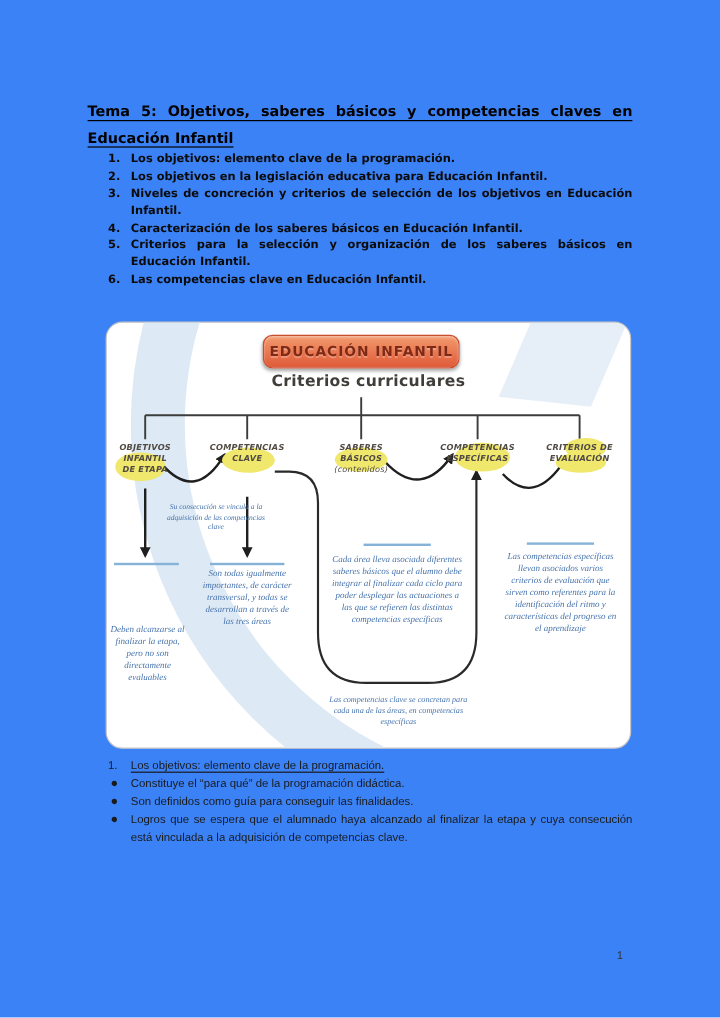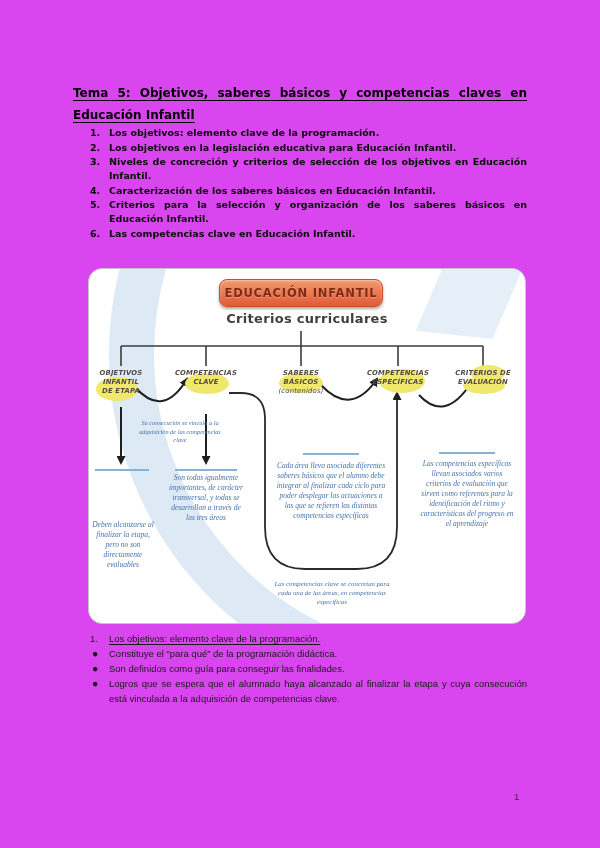--- a/index.html
+++ b/index.html
@@ -1,16 +1,16 @@
 <!DOCTYPE html>
 <html style="--header-grad-top: #f29a6e; --header-grad-bottom: #e05a38; --header-border: #c84e2e; --header-text: #7f2a16; --highlight-yellow: #f0e76d; --note-blue: #4673ad; --rule-blue: #86b2d8; --swoosh-blue: #dde9f4; --watermark-orange: #f8e3c4; --diagram-label: #514b44; --panel-border: #c6c6c6;"><head>
 <meta charset="utf-8">
 <style>
   html,body{margin:0;padding:0;background:#ffffff;}
-  .page{position:relative;width:600px;height:848px;background:#d946ef;overflow:hidden;
+  .page{position:relative;width:600px;height:848px;background:#3b82f6;overflow:hidden;
         font-family:"DejaVu Sans",sans-serif;color:#000;}
 
   
   .doc-title{position:absolute;left:73px;top:82px;width:454px;font-weight:bold;
              font-size:12px;line-height:22px;color:#000;}
   .doc-title .l1{display:block;text-align:justify;text-align-last:justify;
                  text-decoration:underline;text-underline-offset:3px;}
   .doc-title .l2{display:block;text-decoration:underline;text-underline-offset:3px;}
 
   .toc{position:absolute;left:90px;top:126px;width:437px;font-weight:bold;

